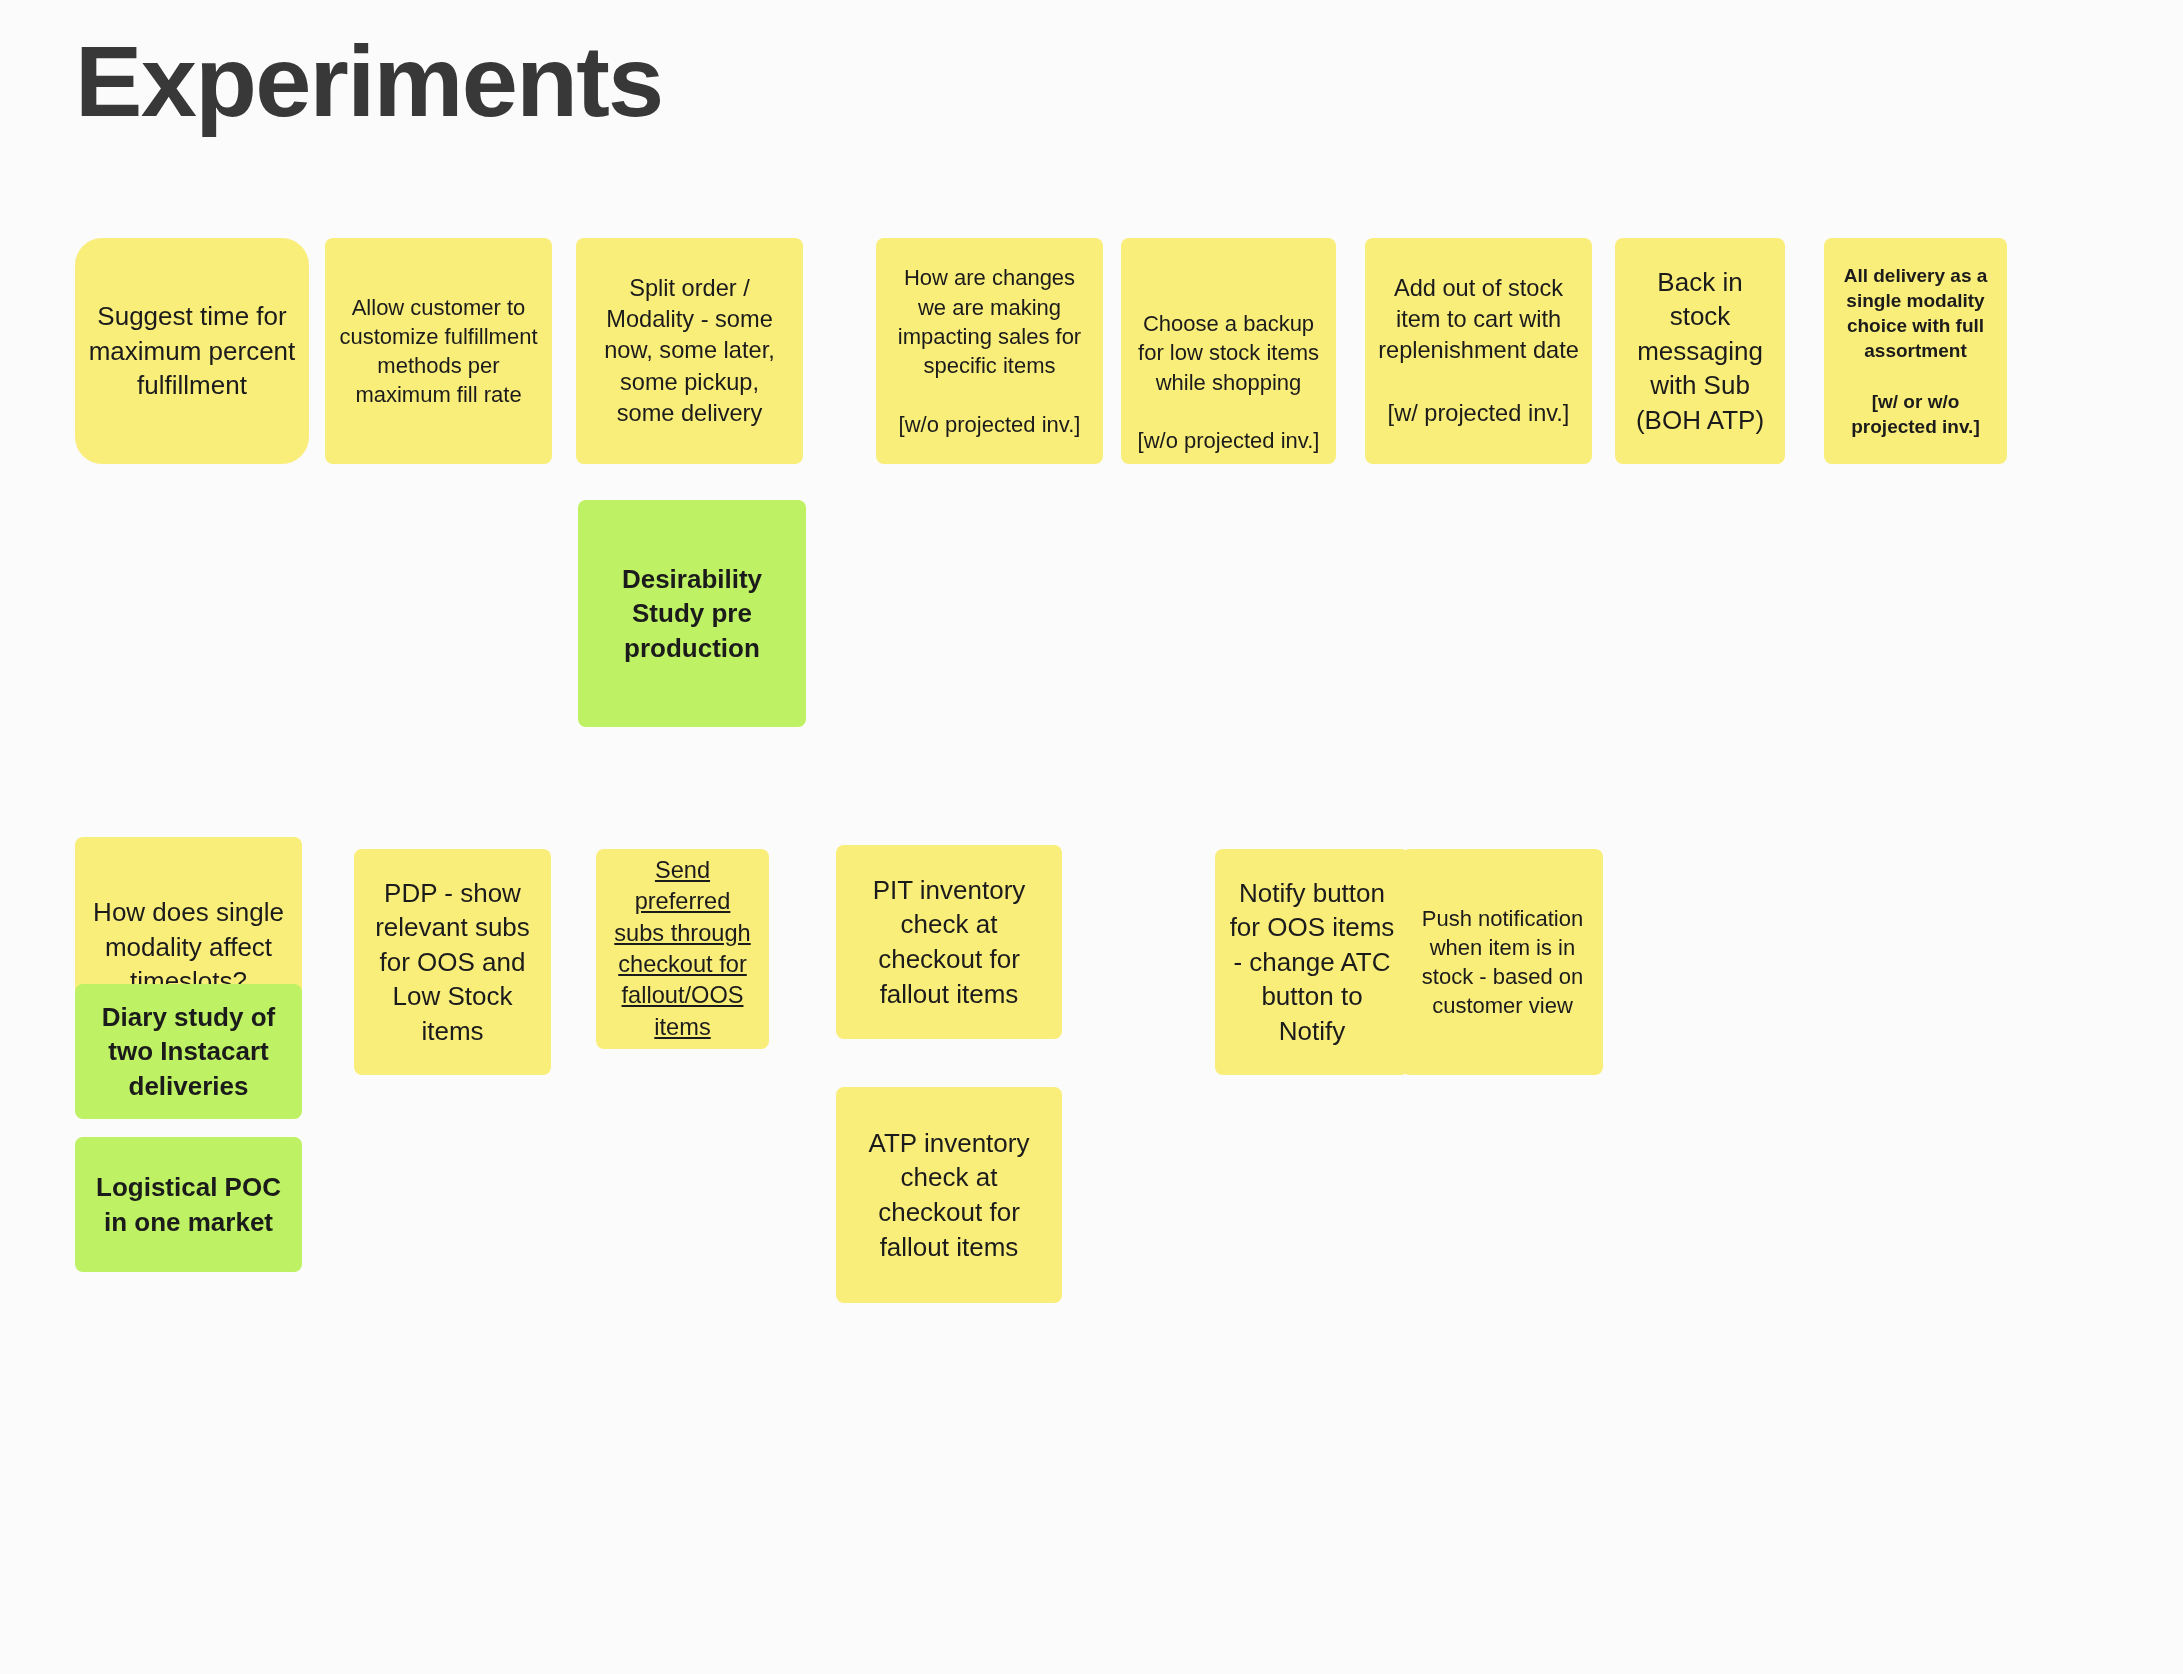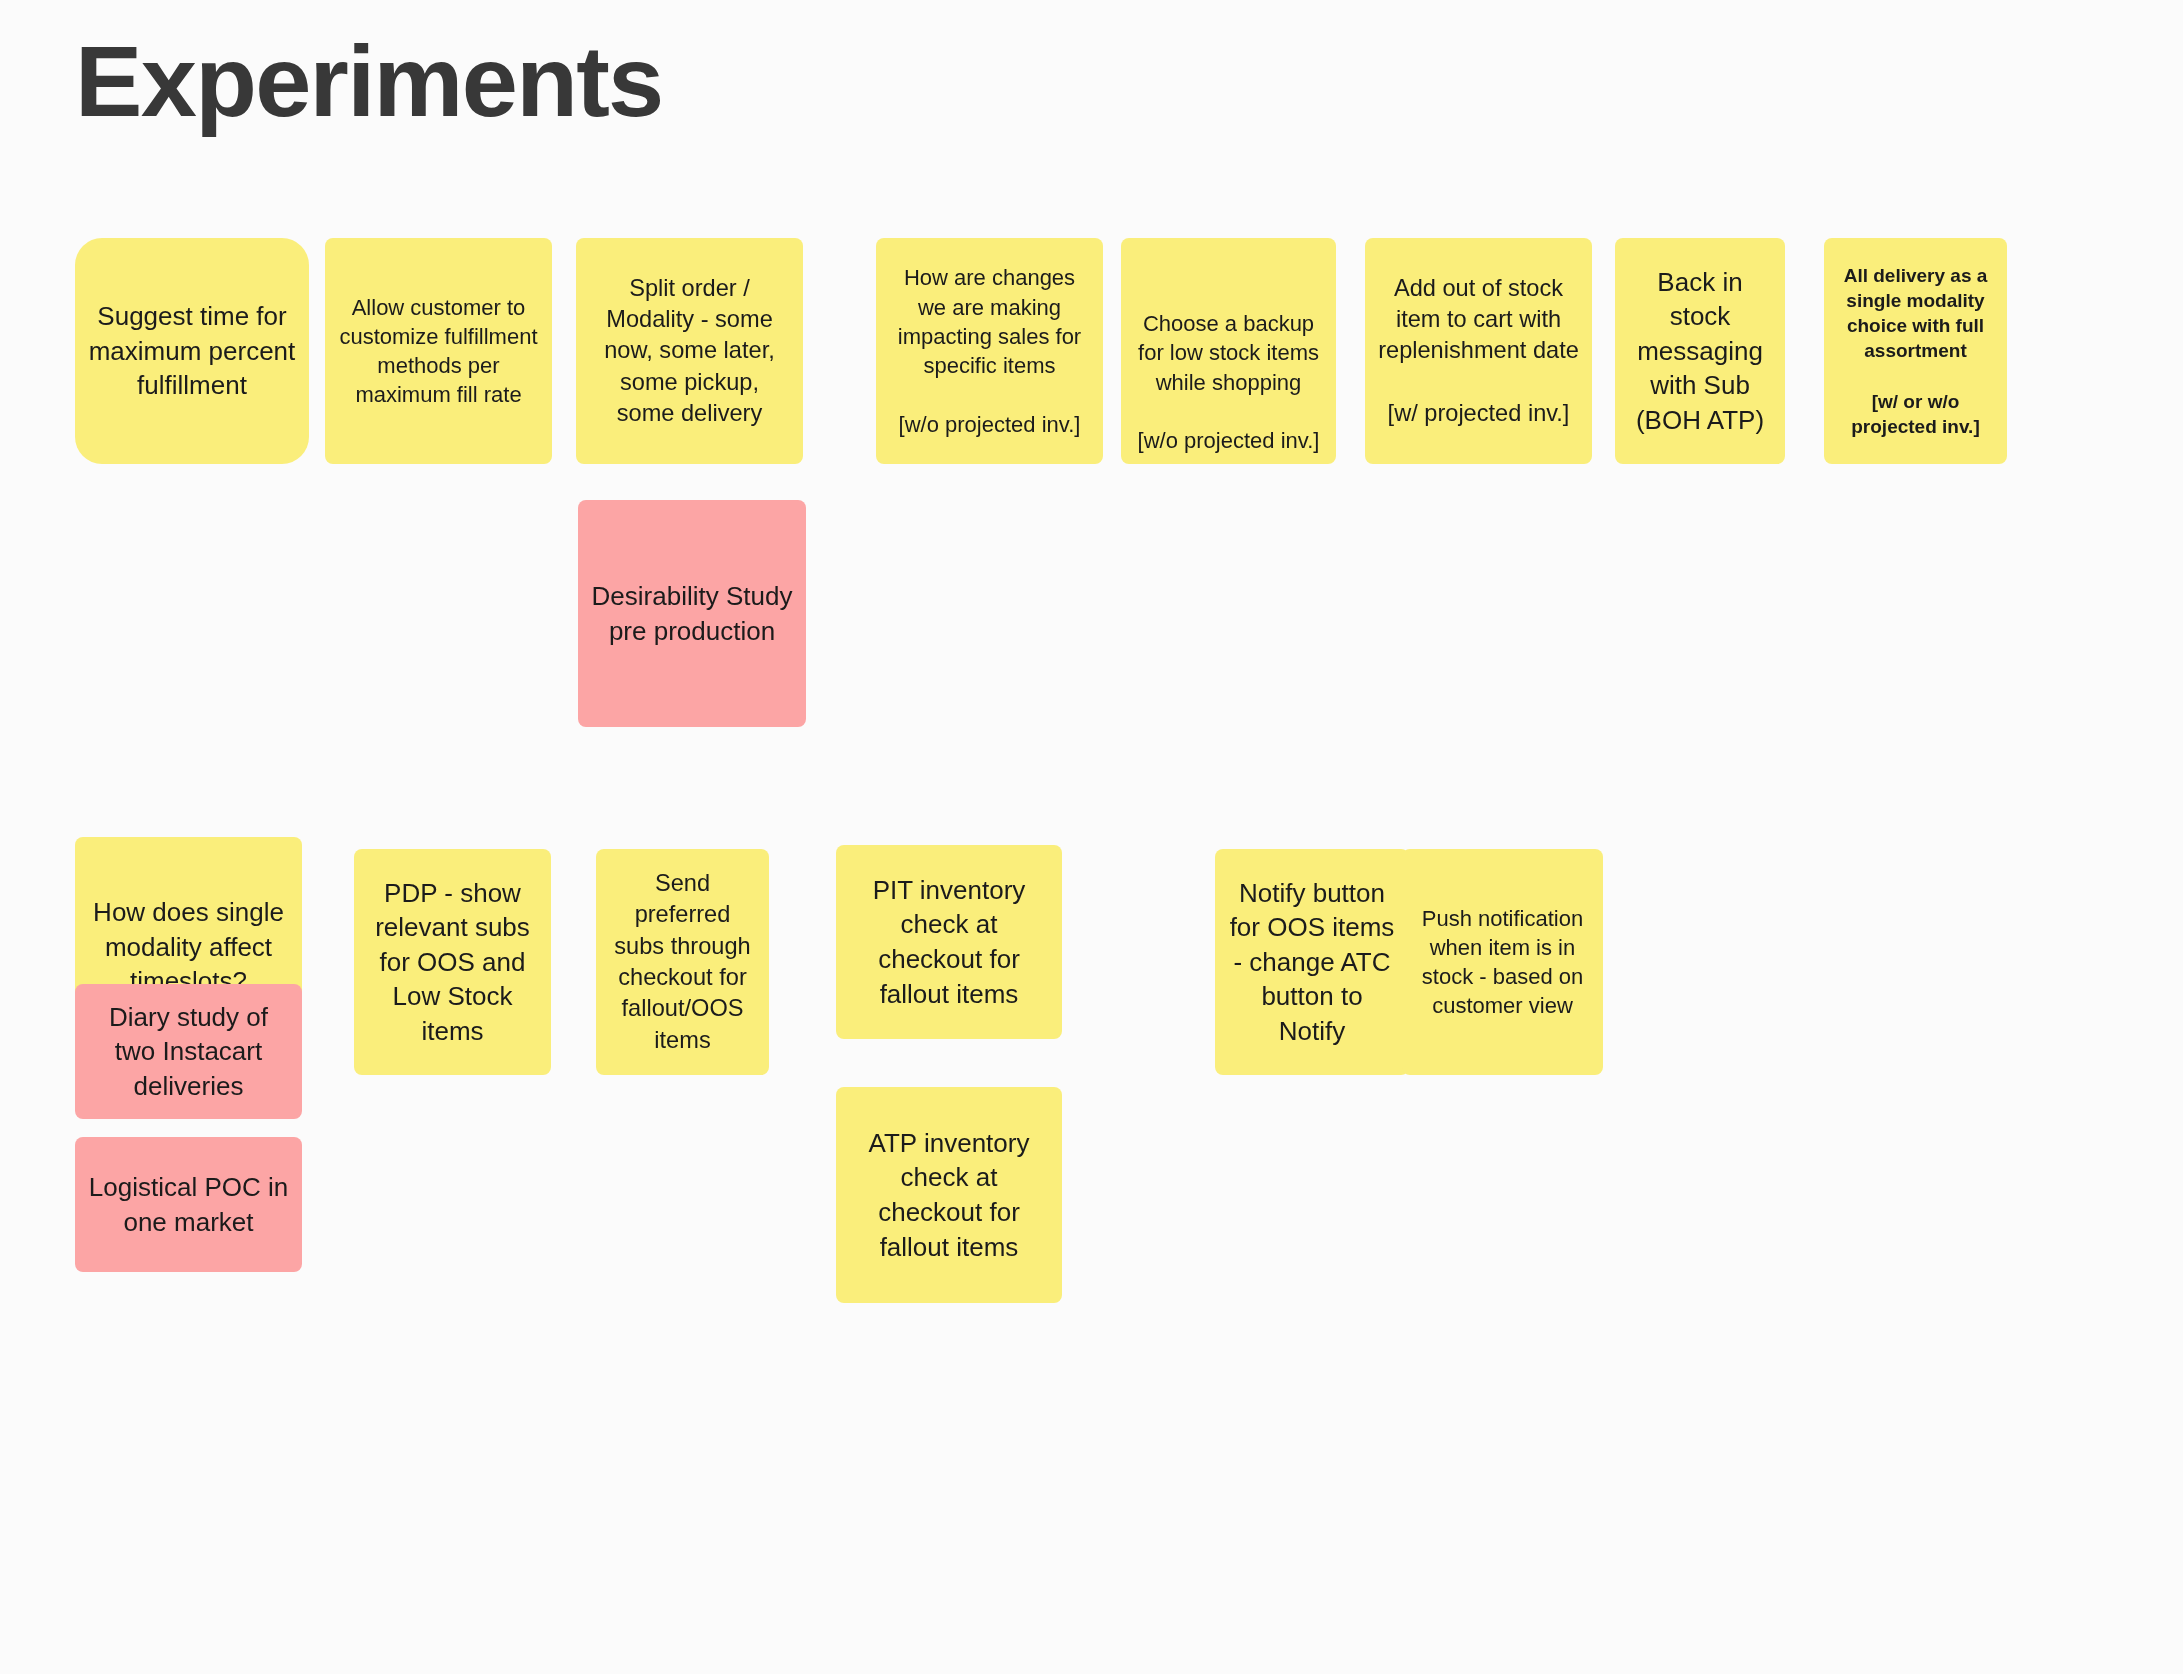--- a/index.html
+++ b/index.html
@@ -37,21 +37,21 @@
     display: flex;
     align-items: center;
     justify-content: center;
     text-align: center;
     color: #1b1b1b;
     padding: 8.7px 12.2px;
     white-space: pre-line;
     line-height: 1.33;
   }
   .note.yellow { background: #FAEE7B; }
-  .note.orange { background: #fca5a5; }
+  .note.orange { background: #bef264; font-weight: bold; }
   .note .note-text {
     display: block;
     width: 100%;
   }
   .fs-lg { font-size: 26px; }
   .fs-md { font-size: 23.6px; }
   .fs-sm { font-size: 22px; }
   .fs-xs { font-size: 19px; }
 </style>
 </head>
@@ -72,21 +72,21 @@
       <div class="note yellow" style="left: 1365px; top: 238px; width: 227px; height: 226px;"><span class="note-text fs-md">Add out of stock item to cart with replenishment date
 
 [w/ projected inv.]</span></div>
       <div class="note yellow" style="left: 1615px; top: 238px; width: 170px; height: 226px;"><span class="note-text fs-lg">Back in stock messaging with Sub (BOH ATP)</span></div>
       <div class="note yellow" style="left: 1824px; top: 238px; width: 183px; height: 226px; font-weight: bold;"><span class="note-text fs-xs">All delivery as a single modality choice with full assortment
 
 [w/ or w/o projected inv.]</span></div>
       <div class="note orange" style="left: 578px; top: 500px; width: 228px; height: 227px;"><span class="note-text fs-lg">Desirability Study pre production</span></div>
       <div class="note yellow" style="left: 75px; top: 837px; width: 227px; height: 220px;"><span class="note-text fs-lg">How does single modality affect timeslots?</span></div>
       <div class="note yellow" style="left: 354px; top: 849px; width: 197px; height: 226px;"><span class="note-text fs-lg">PDP - show relevant subs for OOS and Low Stock items</span></div>
-      <div class="note yellow" style="left: 596px; top: 849px; width: 173px; height: 226px;"><span class="note-text fs-md">Send preferred subs through checkout for fallout/OOS items</span></div>
+      <div class="note yellow" style="left: 596px; top: 849px; width: 173px; height: 200px; text-decoration: underline;"><span class="note-text fs-md">Send preferred subs through checkout for fallout/OOS items</span></div>
       <div class="note yellow" style="left: 836px; top: 845px; width: 226px; height: 194px;"><span class="note-text fs-lg">PIT inventory check at checkout for fallout items</span></div>
       <div class="note yellow" style="left: 1197px; top: 849px; width: 194px; height: 226px; margin-left: 18px;"><span class="note-text fs-lg">Notify button for OOS items - change ATC button to Notify</span></div>
       <div class="note yellow" style="left: 1402px; top: 849px; width: 201px; height: 226px;"><span class="note-text fs-sm">Push notification when item is in stock - based on customer view</span></div>
       <div class="note orange" style="left: 75px; top: 984px; width: 227px; height: 135px;"><span class="note-text fs-lg">Diary study of two Instacart deliveries</span></div>
       <div class="note yellow" style="left: 836px; top: 1087px; width: 226px; height: 216px;"><span class="note-text fs-lg">ATP inventory check at checkout for fallout items</span></div>
       <div class="note orange" style="left: 75px; top: 1137px; width: 227px; height: 135px;"><span class="note-text fs-lg">Logistical POC in one market</span></div>
     </div>
 </div>
 
 

